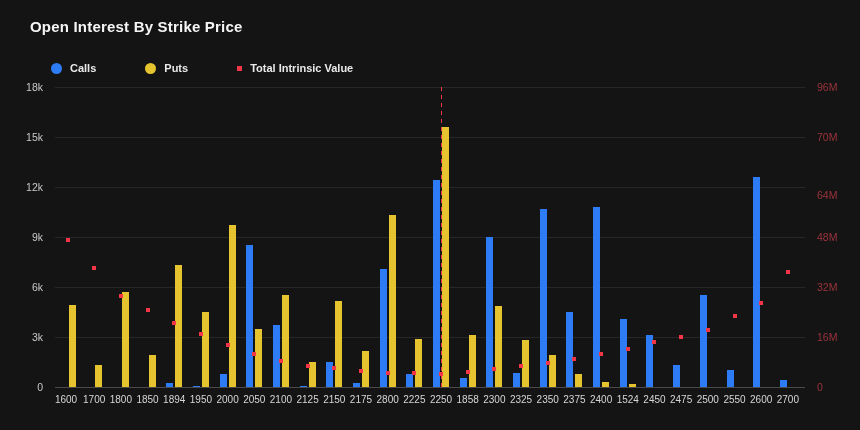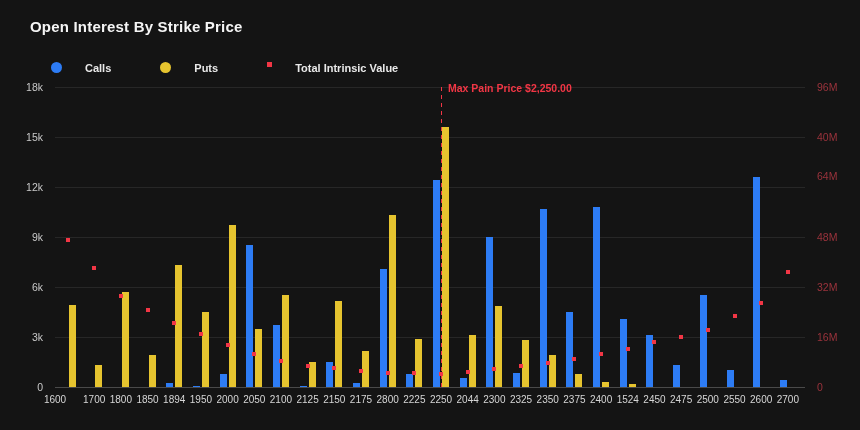--- a/index.html
+++ b/index.html
@@ -12,21 +12,21 @@
   }
   .title{
     position:absolute;left:30px;top:18px;
     color:#f5f5f5;font-size:15px;font-weight:700;
     letter-spacing:.2px;
   }
   .legend{
     position:absolute;left:32px;top:62px;
     display:flex;align-items:center;gap:30px;
   }
-  .legend-item{display:flex;align-items:flex-start;gap:23px;cursor:pointer;padding-left:19px;}
+  .legend-item{display:flex;align-items:center;gap:8px;cursor:pointer;padding-left:19px;}
   .legend-label{color:#e9e9e9;font-size:11px;font-weight:700;}
   .marker-circle{width:11px;height:11px;border-radius:50%;}
   .marker-square{width:5px;height:5px;}
   .plot{
     position:absolute;left:55px;top:87px;width:750px;height:300px;
   }
   .gridline{
     position:absolute;left:0;width:100%;height:1px;background:#272727;
   }
   .baseline{
@@ -86,43 +86,43 @@
     <span class="ytick-left" style="top: 250px; color: rgb(201, 201, 201);">3k</span>
     <span class="ytick-right" style="top: 250px; color: rgb(155, 51, 60);">16M</span>
     <div class="gridline" style="top: 200px;"></div>
     <span class="ytick-left" style="top: 200px; color: rgb(201, 201, 201);">6k</span>
     <span class="ytick-right" style="top: 200px; color: rgb(155, 51, 60);">32M</span>
     <div class="gridline" style="top: 150px;"></div>
     <span class="ytick-left" style="top: 150px; color: rgb(201, 201, 201);">9k</span>
     <span class="ytick-right" style="top: 150px; color: rgb(155, 51, 60);">48M</span>
     <div class="gridline" style="top: 100px;"></div>
     <span class="ytick-left" style="top: 100px; color: rgb(201, 201, 201);">12k</span>
-    <span class="ytick-right" style="top: 89px; color: rgb(155, 51, 60);">64M</span>
+    <span class="ytick-right" style="top: 108px; color: rgb(155, 51, 60);">64M</span>
     <div class="gridline" style="top: 50px;"></div>
     <span class="ytick-left" style="top: 50px; color: rgb(201, 201, 201);">15k</span>
-    <span class="ytick-right" style="top: 50px; color: rgb(155, 51, 60);">40M</span>
+    <span class="ytick-right" style="top: 50px; color: rgb(155, 51, 60);">70M</span>
     <div class="gridline" style="top: 0px;"></div>
     <span class="ytick-left" style="top: 0px; color: rgb(201, 201, 201); margin-left: 30px;">18k</span>
     <span class="ytick-right" style="top: 0px; color: rgb(155, 51, 60);">96M</span>
-    <span class="xtick" style="left: 0;">1600</span>
+    <span class="xtick" style="left: 11px;">1600</span>
     <span class="xtick" style="left: 39.18px;">1700</span>
     <span class="xtick" style="left: 65.86px;">1800</span>
     <span class="xtick" style="left: 92.54px;">1850</span>
     <span class="xtick" style="left: 119.22px;">1894</span>
     <span class="xtick" style="left: 145.9px;">1950</span>
     <span class="xtick" style="left: 172.58px;">2000</span>
     <span class="xtick" style="left: 199.26px;">2050</span>
     <span class="xtick" style="left: 225.94px;">2100</span>
     <span class="xtick" style="left: 252.62px;">2125</span>
     <span class="xtick" style="left: 279.3px;">2150</span>
     <span class="xtick" style="left: 305.98px;">2175</span>
     <span class="xtick" style="left: 332.66px;">2800</span>
     <span class="xtick" style="left: 359.34px;">2225</span>
     <span class="xtick" style="left: 386.02px;">2250</span>
-    <span class="xtick" style="left: 412.7px;">2044</span>
+    <span class="xtick" style="left: 412.7px;">1858</span>
     <span class="xtick" style="left: 439.38px;">2300</span>
     <span class="xtick" style="left: 466.06px;">2325</span>
     <span class="xtick" style="left: 492.74px;">2350</span>
     <span class="xtick" style="left: 519.42px;">2375</span>
     <span class="xtick" style="left: 546.1px;">2400</span>
     <span class="xtick" style="left: 572.78px;">1524</span>
     <span class="xtick" style="left: 599.46px;">2450</span>
     <span class="xtick" style="left: 626.14px;">2475</span>
     <span class="xtick" style="left: 652.82px;">2500</span>
     <span class="xtick" style="left: 679.5px;">2550</span>
@@ -196,14 +196,13 @@
     <div class="dot" style="left: 624.14px; bottom: 48px; background: rgb(242, 54, 69);"></div>
     <div class="bar" style="left: 644.82px; height: 92.5px; background: rgb(45, 124, 245);"></div>
     <div class="dot" style="left: 650.82px; bottom: 54.5625px; background: rgb(242, 54, 69);"></div>
     <div class="bar" style="left: 671.5px; height: 17.5px; background: rgb(45, 124, 245);"></div>
     <div class="dot" style="left: 677.5px; bottom: 68.9375px; background: rgb(242, 54, 69);"></div>
     <div class="bar" style="left: 698.18px; height: 210px; background: rgb(45, 124, 245);"></div>
     <div class="dot" style="left: 704.18px; bottom: 82.375px; background: rgb(242, 54, 69);"></div>
     <div class="bar" style="left: 724.86px; height: 6.66667px; background: rgb(45, 124, 245);"></div>
     <div class="dot" style="left: 730.86px; bottom: 112.688px; background: rgb(242, 54, 69);"></div>
     <div class="maxpain-line" style="left: 386.02px;"></div>
-    <span class="maxpain-label" style="left: 393.02px; color: rgb(242, 54, 69);">Max Pain Price $2,250.00</span>
   </div>
 
 </body></html>

